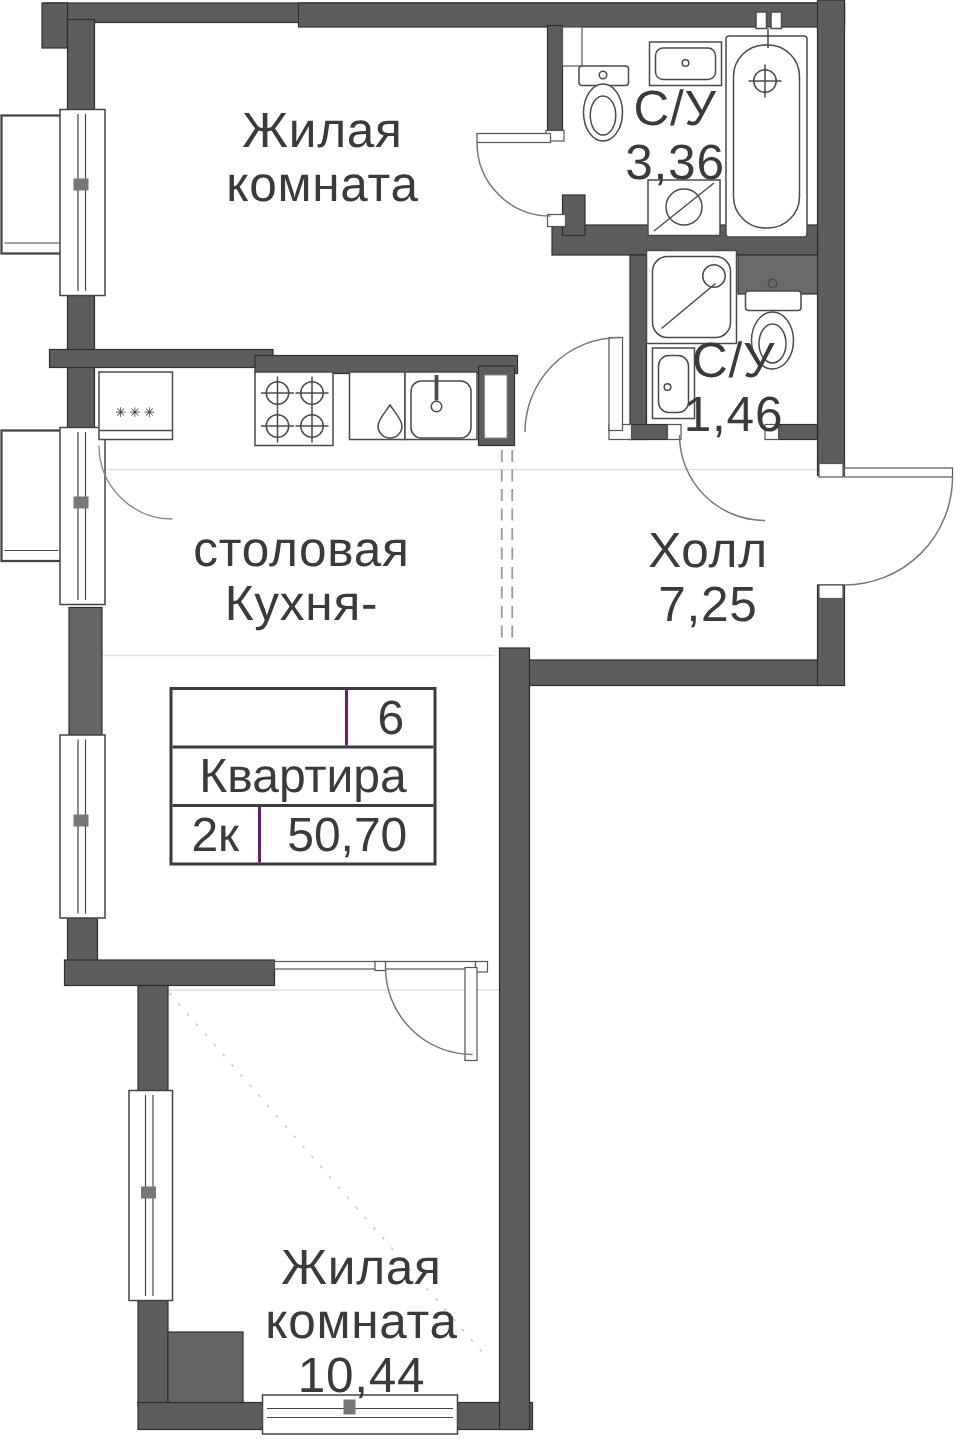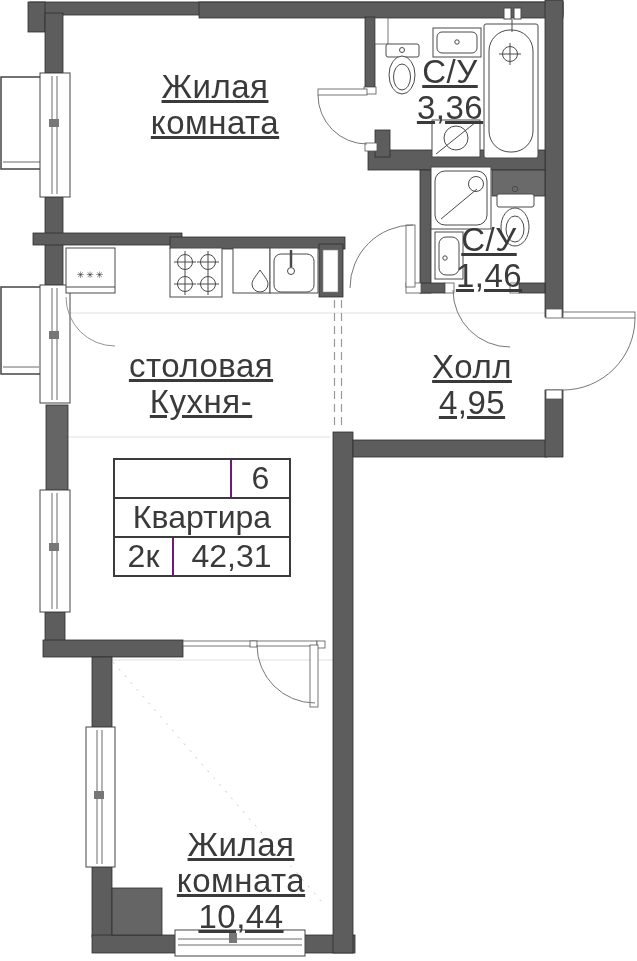--- a/index.html
+++ b/index.html
@@ -12,21 +12,20 @@
   html,body{margin:0;padding:0;background:#ffffff;}
   .plan{
     position:relative;width:637px;height:961px;background:#ffffff;overflow:hidden;
     font-family:"Liberation Sans","DejaVu Sans",sans-serif;color:var(--text);
   }
   .plan svg{position:absolute;left:0;top:0;}
   .lbl{
     position:absolute;transform:translateX(-50%);text-align:center;
     font-size:33px;line-height:36px;white-space:nowrap;color:var(--text);
     letter-spacing:.5px;
-    text-decoration:underline;
   }
   .marks{
     position:absolute;font-size:9px;letter-spacing:2px;color:#333;
     transform:translateX(-50%);
   }
   .info-table{
     position:absolute;left:113px;top:458px;width:174px;height:115px;
     background:#fff;border:2px solid #3b3b3b;display:flex;flex-direction:column;
     font-size:32px;color:var(--text);
   }
@@ -259,38 +258,38 @@
     <div>1,46</div>
   </div>
 
   <div class="lbl" style="left:201px;top:348px">
     <div>столовая</div>
     <div>Кухня-</div>
   </div>
 
   <div class="lbl" style="left:472px;top:349px">
     <div>Холл</div>
-    <div>4,95</div>
+    <div>7,25</div>
   </div>
 
   <div class="lbl" style="left:241px;top:827px">
     <div>Жилая</div>
     <div>комната</div>
     <div>10,44</div>
   </div>
 
   <div class="marks" style="left:91px;top:270px">✳✳✳</div>
 
   <div class="info-table">
     <div class="tr">
       <div class="td brd" style="width:115px"></div>
       <div class="td" style="flex:1">6</div>
     </div>
     <div class="tr">
       <div class="td" style="flex:1">Квартира</div>
     </div>
     <div class="tr">
       <div class="td brd" style="width:57px">2к</div>
-      <div class="td" style="flex:1">42,31</div>
+      <div class="td" style="flex:1">50,70</div>
     </div>
   </div>
 
 </div>
 
 </body></html>

